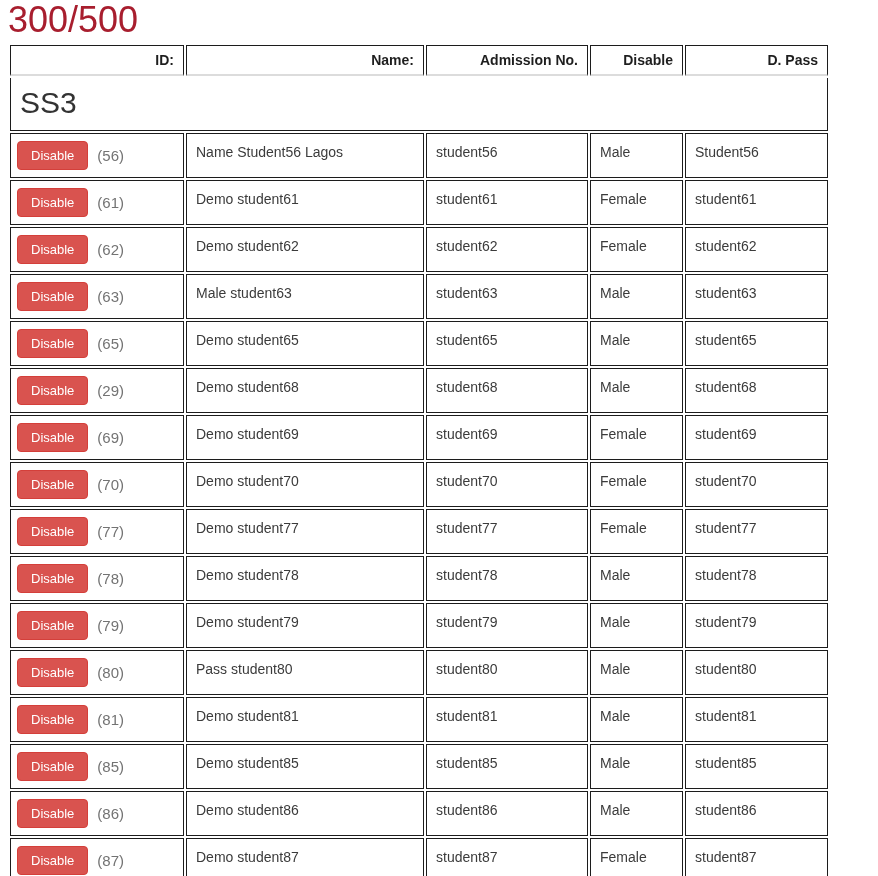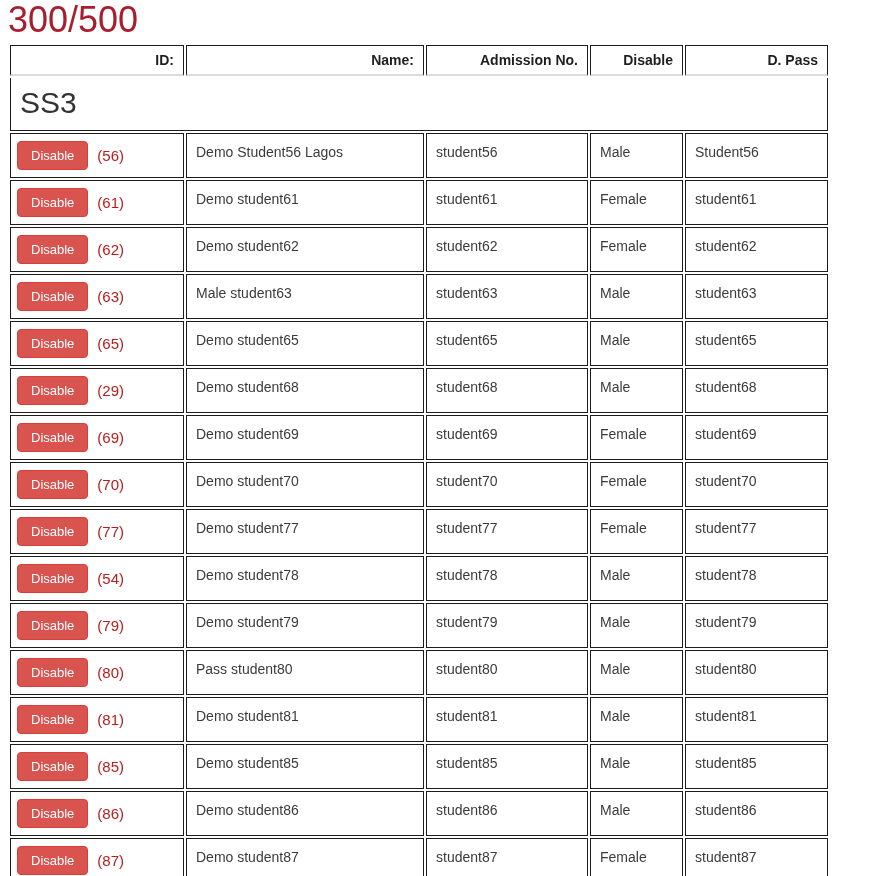--- a/index.html
+++ b/index.html
@@ -73,21 +73,21 @@
     border-radius: 4px;
     font-size: 13px;
     line-height: 15px;
     padding: 6px 13px;
     font-family: inherit;
     cursor: pointer;
     flex: 0 0 auto;
   }
   .sid {
     font-size: 15px;
-    color: #b91c1c;
+    color: #737373;
   }
 </style>
 </head>
 <body>
 
 <div class="page">
   <h1 class="counter">300/500</h1>
 
   <table class="students">
     <colgroup>
@@ -111,21 +111,21 @@
         <td colspan="5">SS3</td>
       </tr>
 
   <tr class="data-row">
     <td class="id-cell">
       <div class="id-wrap">
         <button class="disable-btn">Disable</button>
         <span class="sid">(56)</span>
       </div>
     </td>
-    <td>Demo Student56 Lagos</td>
+    <td>Name Student56 Lagos</td>
     <td>student56</td>
     <td>Male</td>
     <td>Student56</td>
   </tr>
 
   <tr class="data-row">
     <td class="id-cell">
       <div class="id-wrap">
         <button class="disable-btn">Disable</button>
         <span class="sid">(61)</span>
@@ -225,21 +225,21 @@
     <td>Demo student77</td>
     <td>student77</td>
     <td>Female</td>
     <td>student77</td>
   </tr>
 
   <tr class="data-row">
     <td class="id-cell">
       <div class="id-wrap">
         <button class="disable-btn">Disable</button>
-        <span class="sid">(54)</span>
+        <span class="sid">(78)</span>
       </div>
     </td>
     <td>Demo student78</td>
     <td>student78</td>
     <td>Male</td>
     <td>student78</td>
   </tr>
 
   <tr class="data-row">
     <td class="id-cell">

